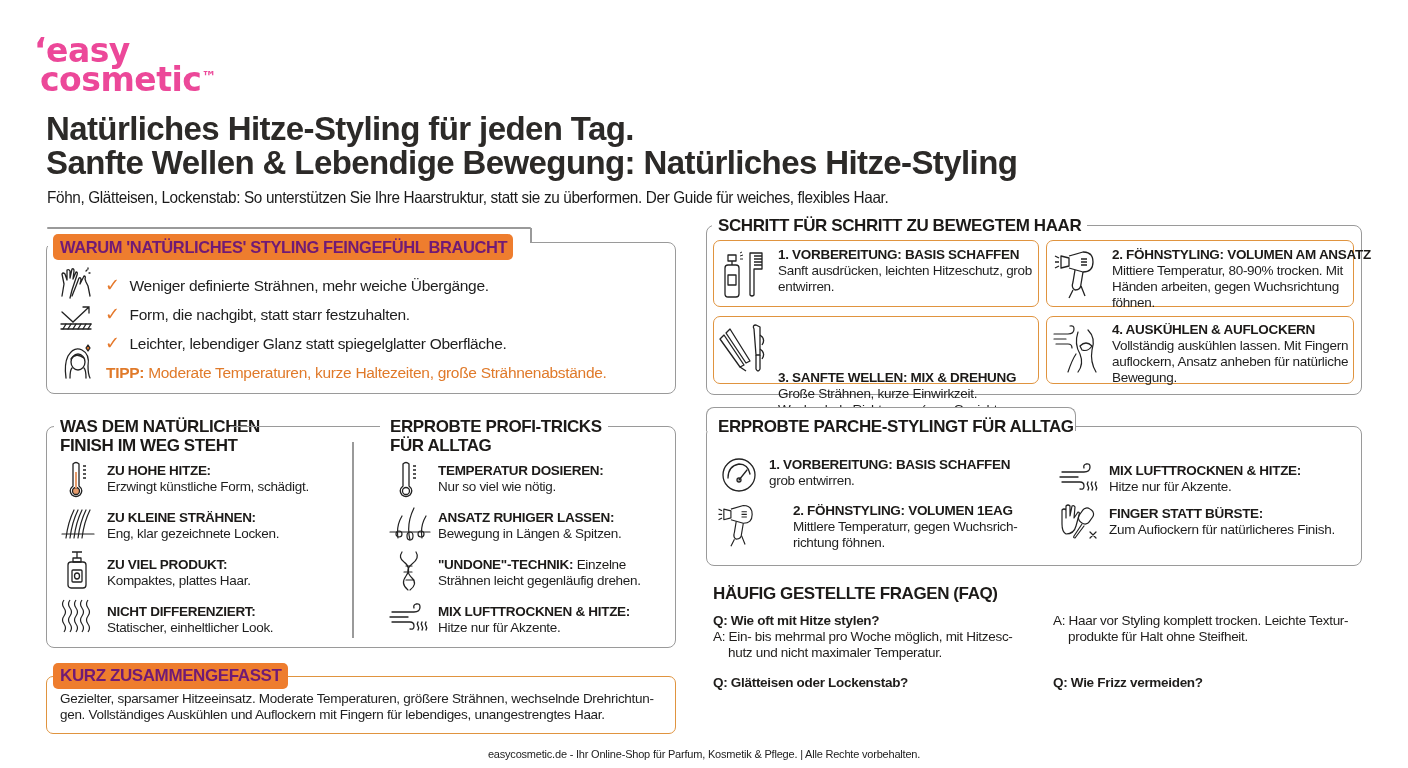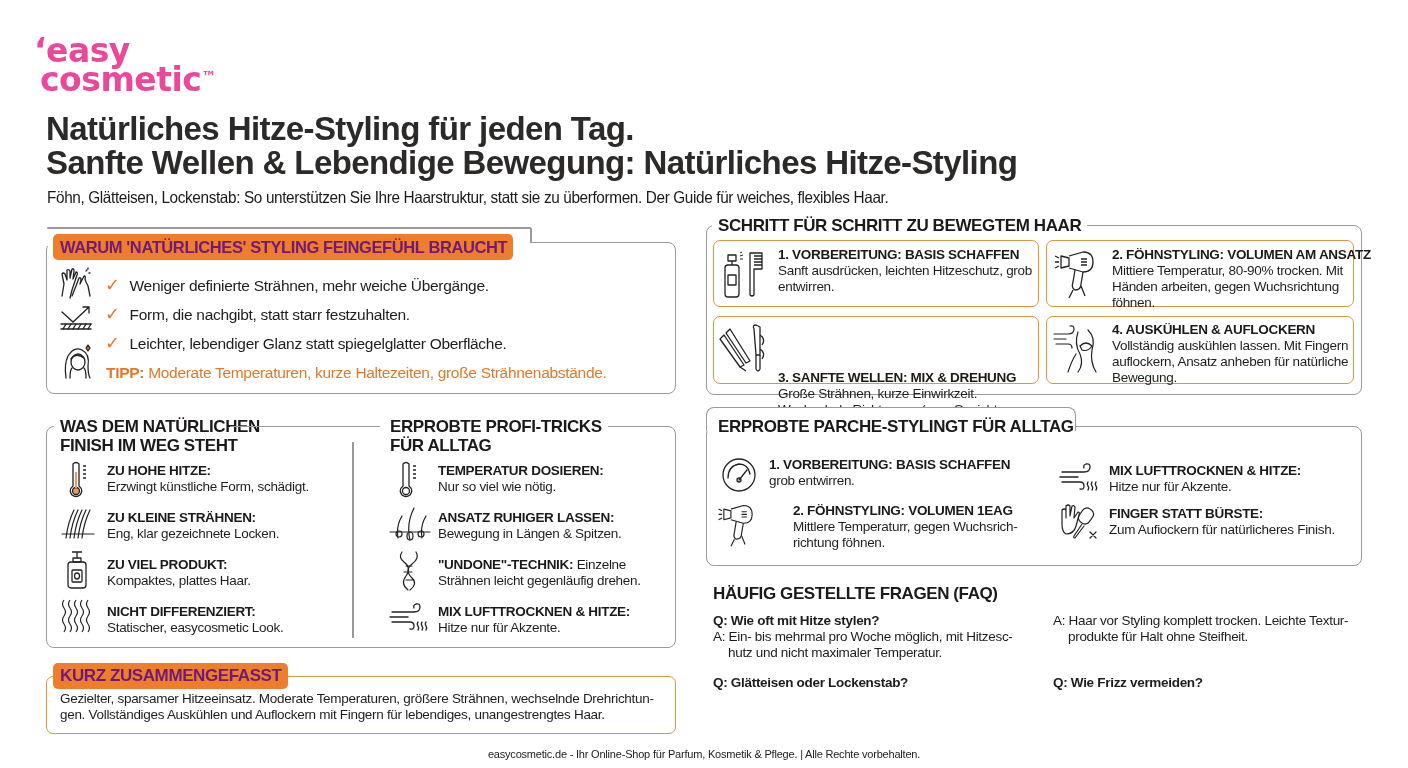--- a/index.html
+++ b/index.html
@@ -149,21 +149,21 @@
   <svg width="36" height="36" viewBox="0 0 36 36" fill="none" stroke="#222" stroke-width="1.2">
     <path d="M4 2 q-3 4 0 8 q3 4 0 8 q-3 4 0 8 q3 4 0 8"></path>
     <path d="M10 2 q-3 4 0 8 q3 4 0 8 q-3 4 0 8 q3 4 0 8"></path>
     <path d="M16 2 q-3 4 0 8 q3 4 0 8 q-3 4 0 8 q3 4 0 8"></path>
     <path d="M22 2 q-3 4 0 8 q3 4 0 8 q-3 4 0 8 q3 4 0 8"></path>
     <path d="M28 2 q-3 4 0 8 q3 4 0 8 q-3 4 0 8 q3 4 0 8"></path>
   </svg>
 </div>
 <div class="abs" style="left:107px; top:604px;">
   <div class="item-h">NICHT DIFFERENZIERT:</div>
-  <div class="item-t">Statischer, easycosmetic Look.</div>
+  <div class="item-t">Statischer, einheltlicher Look.</div>
 </div>
 
 <div class="abs icon" style="left:396px; top:460px;">
   <svg width="24" height="38" viewBox="0 0 24 38" fill="none" stroke="#222" stroke-width="1.3">
     <path d="M7 26 L7 4 Q10 1 13 4 L13 26 Q18 30 14 35 Q10 38 6 35 Q2 30 7 26 Z"></path>
     <circle cx="10" cy="31" r="3.5"></circle>
     <path d="M17 6 h3 M17 10 h3 M17 14 h3 M17 18 h3"></path>
   </svg>
 </div>
 <div class="abs" style="left:438px; top:463px;">

